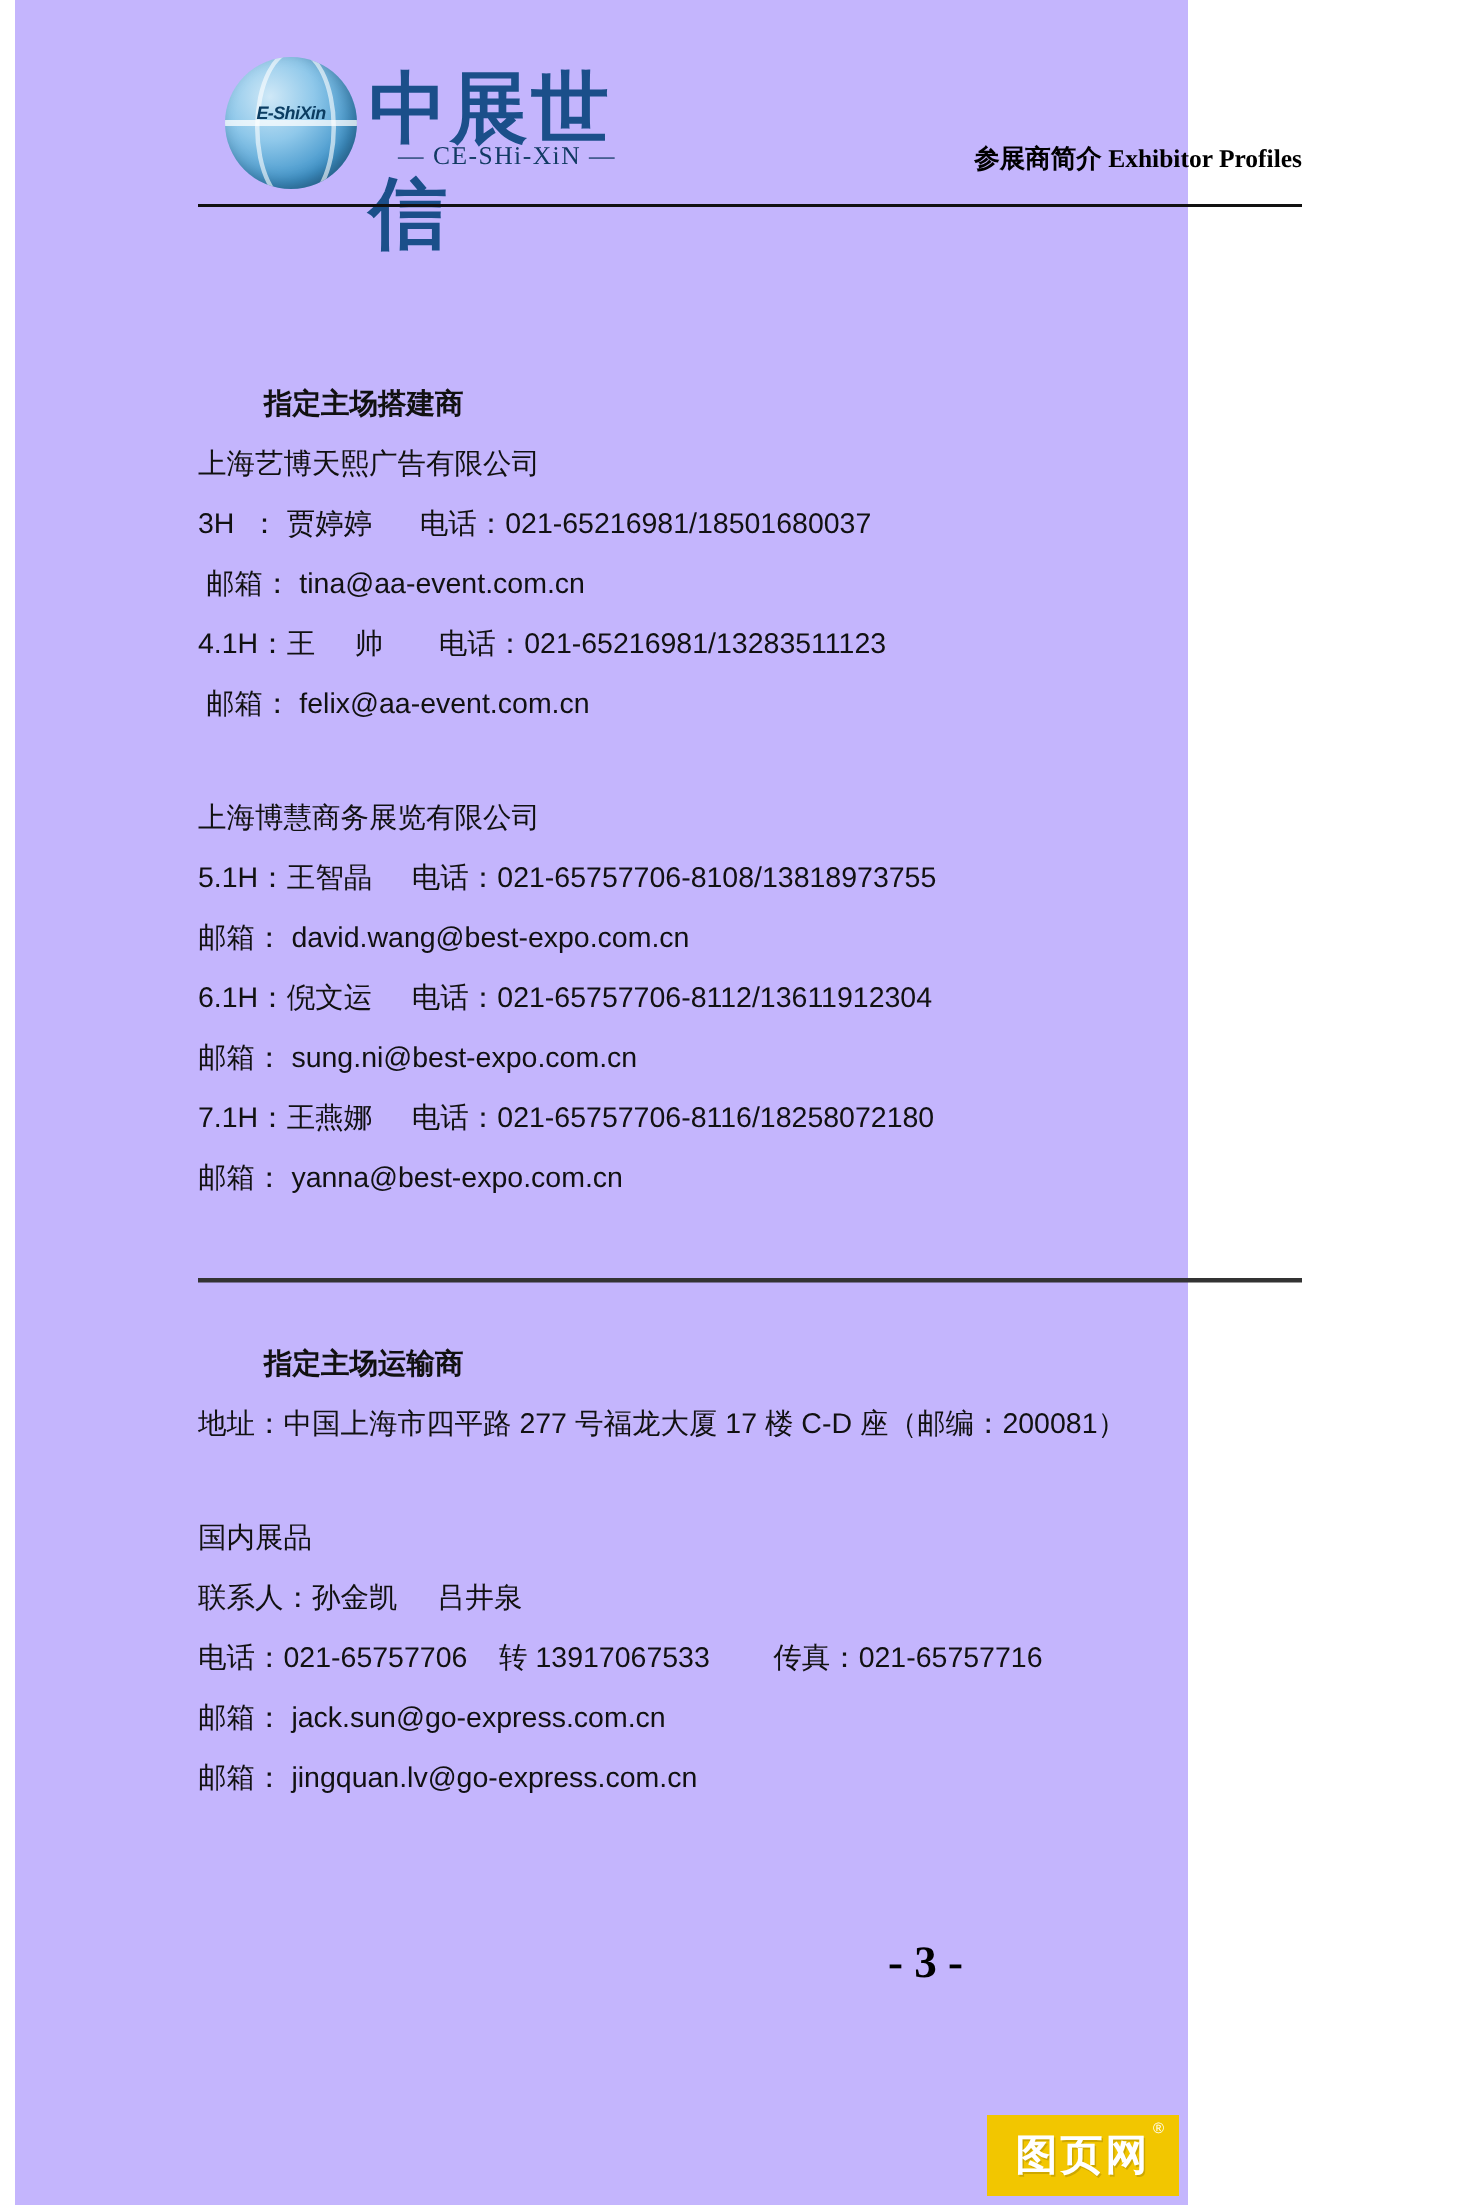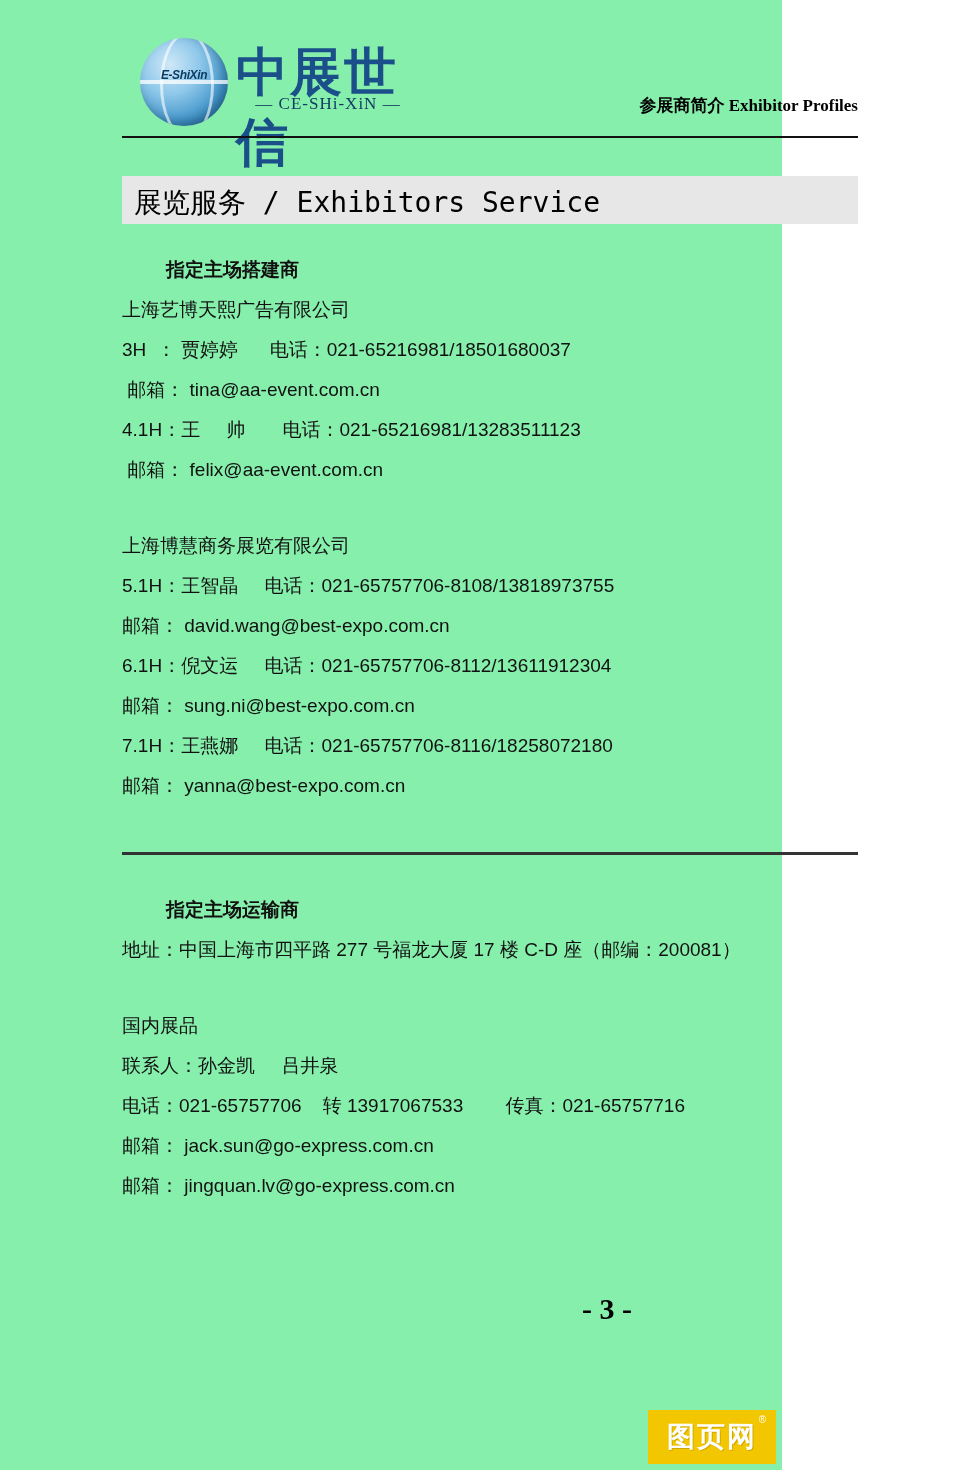--- a/index.html
+++ b/index.html
@@ -10,24 +10,24 @@
   body {
     width: 980px;
     height: 1470px;
     position: relative;
     font-family: "Liberation Sans", sans-serif;
     color: #000000;
     overflow: hidden;
   }
   .page {
     position: absolute;
-    left: 0; top: 0;
+    left: 10px; top: 0;
     width: 782px;
     height: 1470px;
-    background: #86efac;
+    background: #c4b5fd;
   }
 
   
   .header {
     position: absolute;
     left: 122px;
     top: 26px;
     width: 736px;
     height: 112px;
   }
@@ -215,23 +215,20 @@
     <div class="logo">
       <div class="globe"></div>
       <div class="globe-text">E-ShiXin</div>
       <div class="logo-cn">中展世信</div>
       <div class="logo-en">— CE-SHi-XiN —</div>
     </div>
     <div class="header-title">参展商简介 Exhibitor Profiles</div>
     <div class="header-rule"></div>
   </div>
 
-  <div class="banner">
-    <div class="banner-text">展览服务 / Exhibitors Service</div>
-  </div>
 
   <div class="block" style="top:250px;">
     <div class="line bold">指定主场搭建商</div>
     <div class="line">上海艺博天熙广告有限公司</div>
     <div class="line">3H  ： 贾婷婷      电话：021-65216981/18501680037</div>
     <div class="line"> 邮箱： tina@aa-event.com.cn</div>
     <div class="line">4.1H：王     帅       电话：021-65216981/13283511123</div>
     <div class="line"> 邮箱： felix@aa-event.com.cn</div>
     <div class="gap"></div>
     <div class="line">上海博慧商务展览有限公司</div>

